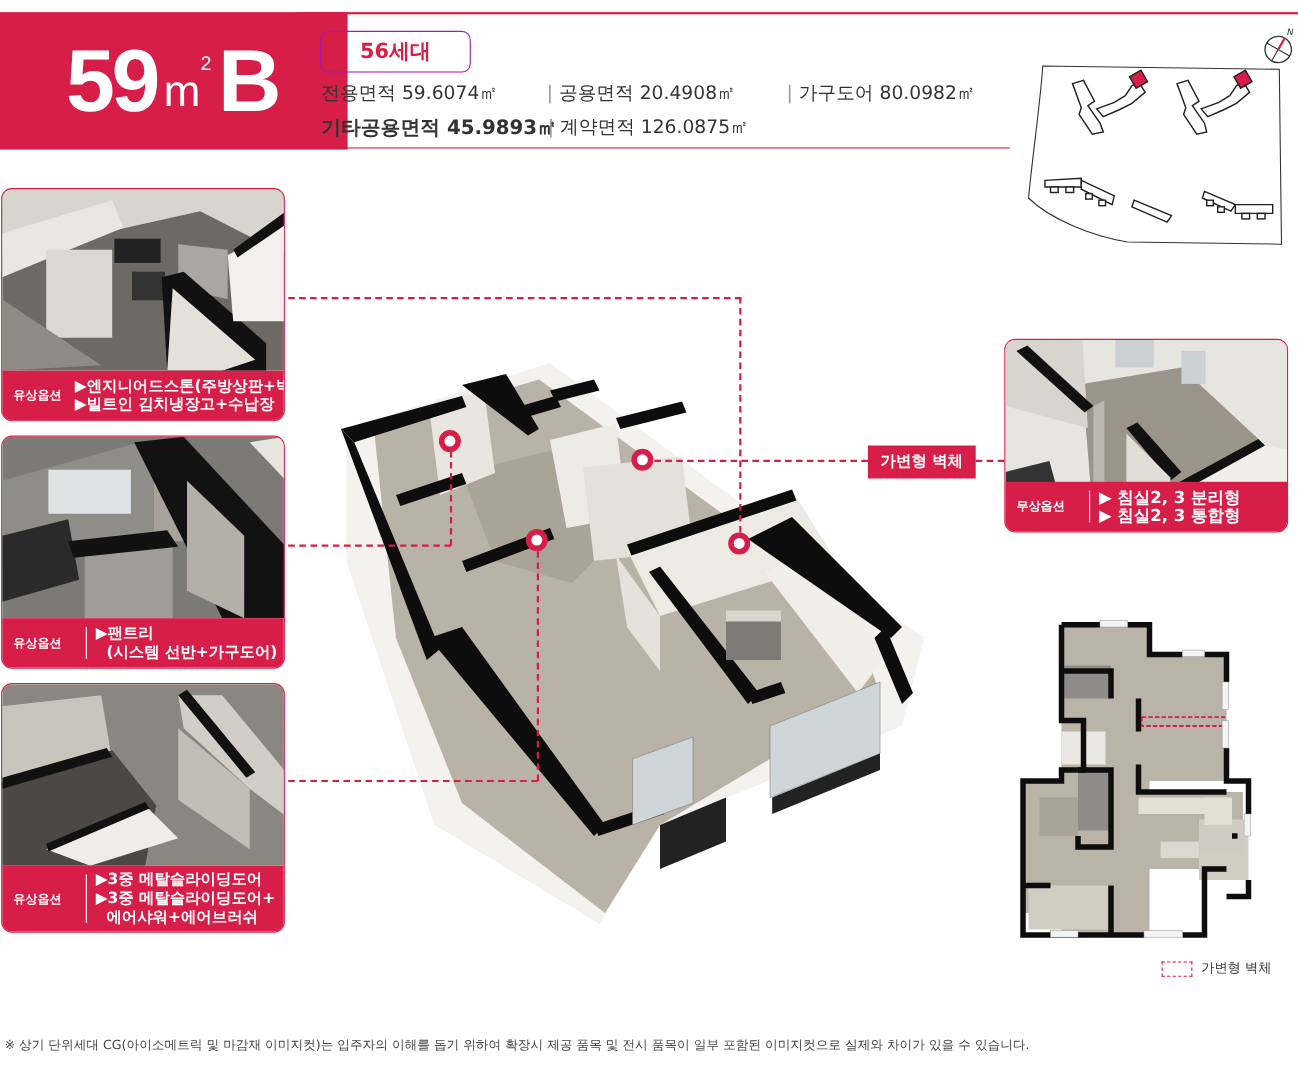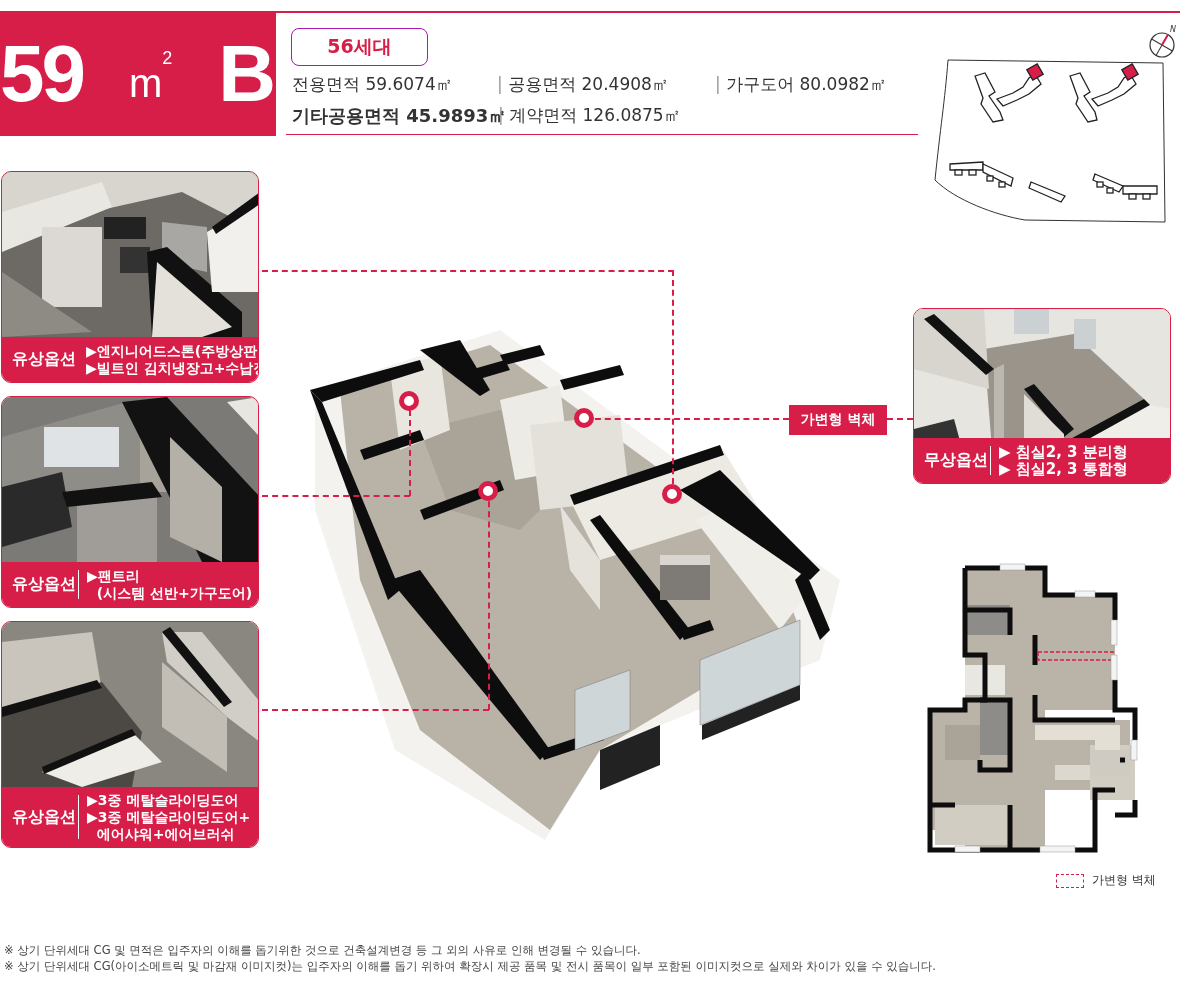--- a/index.html
+++ b/index.html
@@ -1,39 +1,39 @@
 <!DOCTYPE html>
 <html><head>
 <meta charset="utf-8">
 <style>
   * { box-sizing: border-box; margin: 0; padding: 0; }
   html, body { width: 1180px; height: 990px; background: #ffffff; overflow: hidden; }
   body { position: relative; font-family: "DejaVu Sans", "Liberation Sans", sans-serif; color: #333; }
 
   
-  .type-badge { position: absolute; left: 0; top: 11px; width: 276px; height: 125px; background: #d71e48; display: flex; align-items: center; justify-content: space-between; color: #fff; }
+  .type-badge { position: absolute; left: 0; top: 11px; width: 316px; height: 125px; background: #d71e48; display: flex; align-items: center; justify-content: center; color: #fff; }
   .type-badge .num { font-family: "Liberation Sans", sans-serif; font-weight: bold; font-size: 80px; letter-spacing: -3px; line-height: 1; }
   .type-badge .unit { font-family: "Liberation Sans", sans-serif; font-size: 40px; margin: 18px 2px 0 6px; line-height: 1; position: relative; }
   .type-badge .unit sup { font-size: 18px; position: absolute; top: -14px; right: -10px; }
   .type-badge .letter { font-family: "Liberation Sans", sans-serif; font-weight: bold; font-size: 80px; margin-left: 14px; line-height: 1; }
 
   .header-line-top { position: absolute; left: 272px; top: 11px; width: 908px; height: 1.5px; background: #d71e48; }
   .header-line-bottom { position: absolute; left: 286px; top: 134px; width: 632px; height: 1px; background: #d71e48; }
 
   .households { position: absolute; left: 291px; top: 28px; width: 137px; height: 38px; border: 1px solid #a21caf; border-radius: 8px; color: #d71e48; font-size: 19px; font-weight: bold; display: flex; align-items: center; justify-content: center; }
   .area-item { position: absolute; white-space: nowrap; }
 
   
   .sitemap { position: absolute; left: 925px; top: 20px; width: 255px; height: 215px; }
 
   
   .card { position: absolute; border-radius: 10px; overflow: hidden; border: 1.5px solid #d71e48; background: #e9e7e2; }
   .card .photo { position: absolute; left: 0; top: 0; right: 0; }
   .card .caption { position: absolute; left: 0; right: 0; bottom: 0; background: #d71e48; color: #fff; display: flex; align-items: center; }
-  .card .cap-label { font-weight: bold; font-size: 16px; padding-left: 10px; width: 72px; white-space: nowrap; }
+  .card .cap-label { font-weight: bold; font-size: 11px; padding-left: 10px; width: 72px; white-space: nowrap; }
   .card .cap-divider { width: 1px; background: #fff; align-self: stretch; margin: 8px 8px 8px 4px; }
   .card .cap-items { font-size: 14px; font-weight: bold; line-height: 17px; }
   .card .cap-items div { white-space: nowrap; }
 
   
   .dash-h { position: absolute; height: 0; border-top: 2px dashed #d71e48; }
   .dash-v { position: absolute; width: 0; border-left: 2px dashed #d71e48; }
   .pin { position: absolute; width: 20px; height: 20px; border-radius: 50%; background: #fff; border: 5px solid #d71e48; transform: translate(-50%, -50%); }
 
   .variable-wall-tag { position: absolute; left: 789px; top: 405px; width: 98px; height: 30px; background: #d71e48; color: #fff; font-size: 14px; font-weight: bold; display: flex; align-items: center; justify-content: center; }
@@ -308,15 +308,14 @@
     <rect x="30" y="286" width="25" height="6"></rect>
   </g>
 </svg>
 
 <div class="legend">
   <span class="swatch"></span>
   <span>가변형 벽체</span>
 </div>
 
 <div class="notes">
-  <div>※ 상기 단위세대 CG 및 면적은 입주자의 이해를 돕기위한 것으로 건축설계변경 등 그 외의 사유로 인해 변경될 수 있습니다.</div>
   <div>※ 상기 단위세대 CG(아이소메트릭 및 마감재 이미지컷)는 입주자의 이해를 돕기 위하여 확장시 제공 품목 및 전시 품목이 일부 포함된 이미지컷으로 실제와 차이가 있을 수 있습니다.</div>
 </div>
 
 </body></html>

